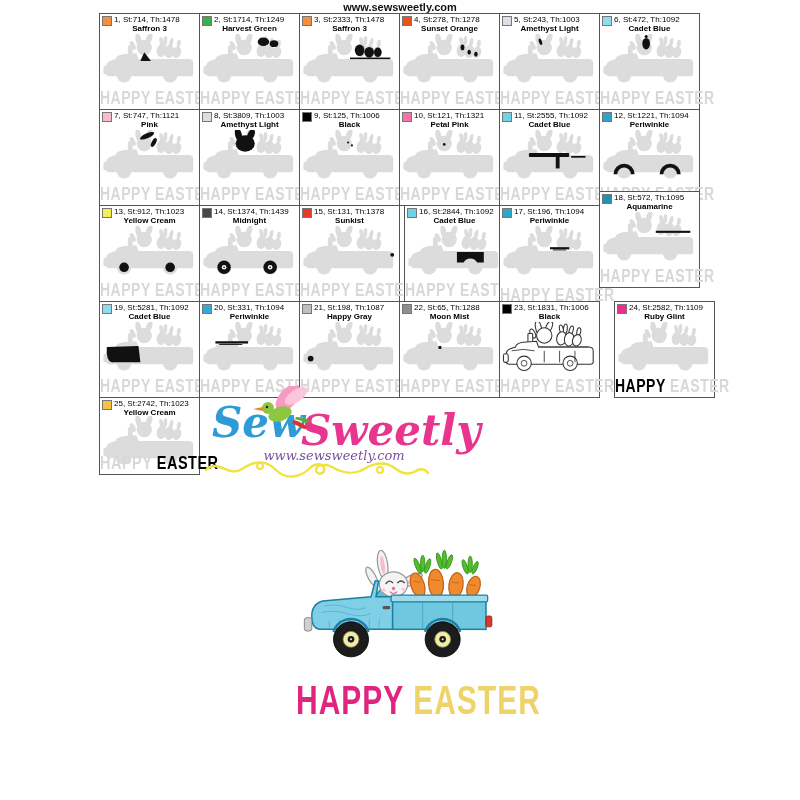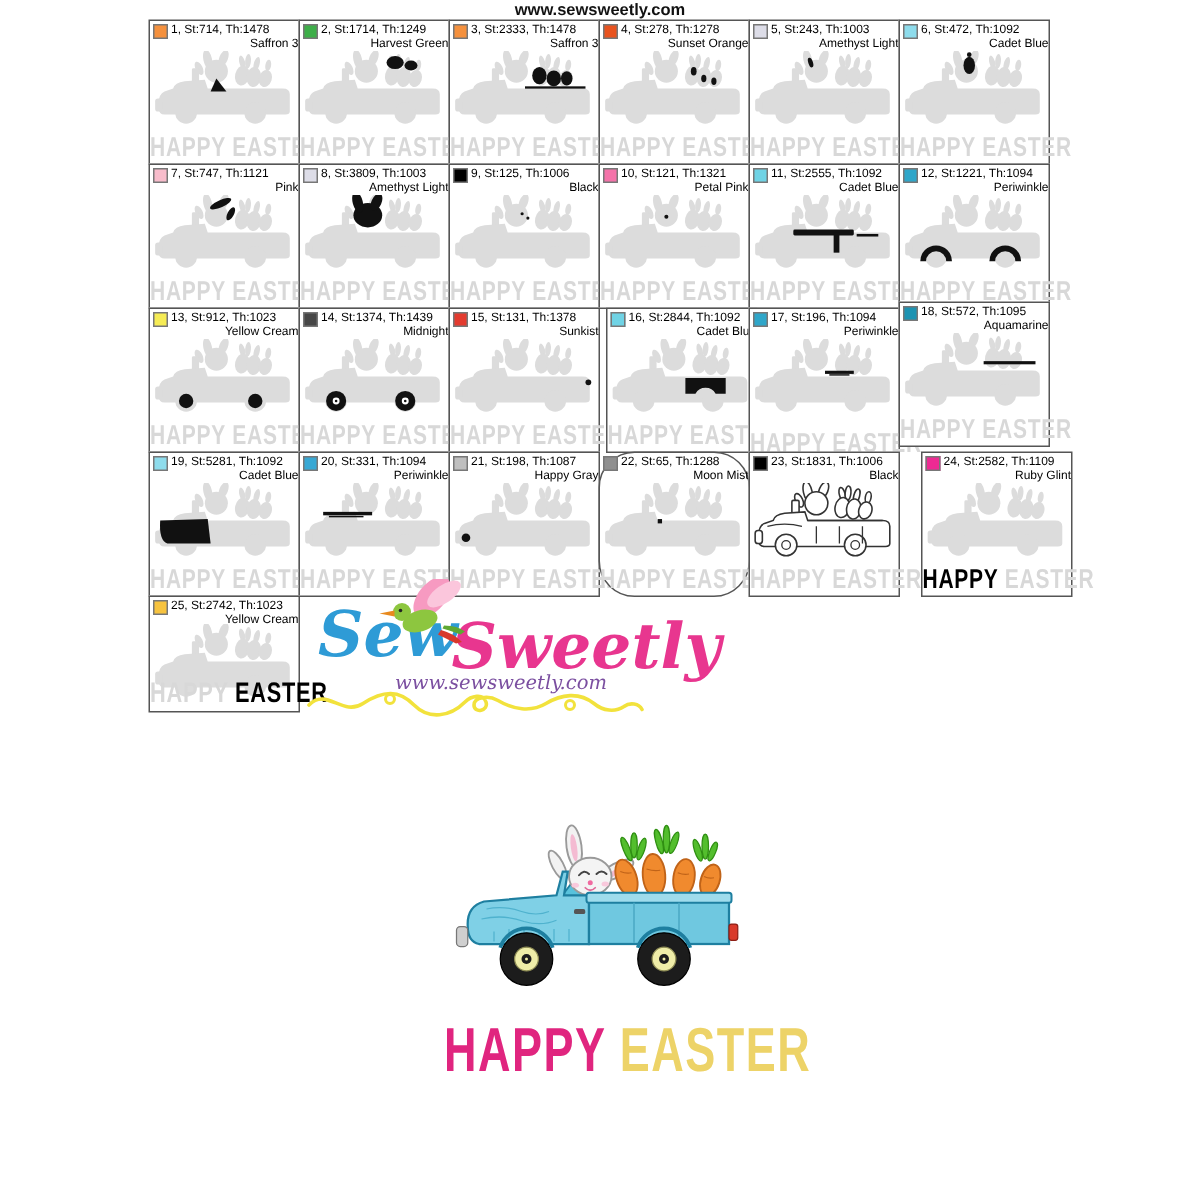--- a/index.html
+++ b/index.html
@@ -3,21 +3,21 @@
 <meta charset="utf-8">
 <style>
   html,body{margin:0;padding:0;background:#fff;}
   #page{position:relative;width:800px;height:800px;background:#fff;overflow:hidden;
         font-family:"Liberation Sans", sans-serif;}
   #header{position:absolute;top:1px;left:0;width:800px;text-align:center;
           font-size:11px;font-weight:bold;color:#111;}
   .cell{position:absolute;width:101px;border:1px solid #555;box-sizing:border-box;background:#fff;}
   .swatch{position:absolute;left:2px;top:2px;width:10px;height:10px;border:1px solid #777;box-sizing:border-box;}
   .lbl1{position:absolute;left:14px;top:1px;font-size:8px;line-height:9px;color:#000;white-space:nowrap;}
-  .lbl2{position:absolute;left:0;top:10px;width:100%;text-align:right;font-size:8px;line-height:9px;color:#000;}
+  .lbl2{position:absolute;left:0;top:10px;width:100%;text-align:center;font-size:8px;line-height:9px;color:#000;font-weight:bold;}
   .tsvg{position:absolute;left:2px;top:20px;}
   .t25 .tsvg{top:18px;}
   .wm{position:absolute;left:0;bottom:1px;width:100%;text-align:center;
       font-size:14px;font-weight:bold;letter-spacing:0.5px;white-space:nowrap;
       transform:scaleY(1.30);transform-origin:bottom;}
   .t25 .wm{font-size:14.5px;}
   #logo{position:absolute;left:198px;top:390px;width:345px;height:92px;}
   #logo-sew{position:absolute;left:14px;top:8px;font-family:"DejaVu Serif", serif;
             font-style:italic;font-weight:bold;font-size:42px;color:#2E9BD6;}
   #logo-sweetly{position:absolute;left:103px;top:16px;font-family:"DejaVu Serif", serif;
@@ -549,21 +549,21 @@
       <circle cx="23" cy="43" r="7.5"></circle>
       <circle cx="71" cy="43" r="7.5"></circle>
     </g>
           <g fill="#111">
             <rect x="50" y="22" width="20" height="2.2"></rect>
             <rect x="53" y="24.4" width="14" height="1"></rect>
           </g>
         </svg>
         <div class="wm"><span style="color:#D8D8D8">HAPPY</span> <span style="color:#D8D8D8">EASTER</span></div>
       </div>
-      <div class="cell" style="left: 599px; top: 201px; height: 97px; padding-left: 24px;">
+      <div class="cell" style="left: 599px; top: 191px; height: 97px; padding-left: 24px;">
         <div class="swatch" style="background:#1D93B2"></div>
         <div class="lbl1">18, St:572, Th:1095</div>
         <div class="lbl2">Aquamarine</div>
         <svg class="tsvg" width="96" height="50" viewBox="0 0 100 52">
     <g fill="#DCDCDC">
       <ellipse cx="38" cy="6" rx="3" ry="7" transform="rotate(-12 38 6)"></ellipse>
       <ellipse cx="49" cy="5" rx="3" ry="6" transform="rotate(22 49 5)"></ellipse>
       <circle cx="44" cy="14" r="8"></circle>
       <ellipse cx="32" cy="12" rx="2.5" ry="5" transform="rotate(-25 32 12)"></ellipse>
       <ellipse cx="62" cy="8" rx="2" ry="5" transform="rotate(-15 62 8)"></ellipse>
@@ -666,21 +666,21 @@
       <rect x="1.5" y="33" width="5" height="9" rx="2"></rect>
       <circle cx="23" cy="43" r="7.5"></circle>
       <circle cx="71" cy="43" r="7.5"></circle>
     </g>
           <g fill="#111">
             <circle cx="9" cy="38" r="3"></circle>
           </g>
         </svg>
         <div class="wm"><span style="color:#D8D8D8">HAPPY</span> <span style="color:#D8D8D8">EASTER</span></div>
       </div>
-      <div class="cell" style="left: 399px; top: 301px; height: 97px; border-radius: 24px;">
+      <div class="cell" style="left: 399px; top: 301px; height: 97px;">
         <div class="swatch" style="background:#8F8F8F"></div>
         <div class="lbl1">22, St:65, Th:1288</div>
         <div class="lbl2">Moon Mist</div>
         <svg class="tsvg" width="96" height="50" viewBox="0 0 100 52">
     <g fill="#DCDCDC">
       <ellipse cx="38" cy="6" rx="3" ry="7" transform="rotate(-12 38 6)"></ellipse>
       <ellipse cx="49" cy="5" rx="3" ry="6" transform="rotate(22 49 5)"></ellipse>
       <circle cx="44" cy="14" r="8"></circle>
       <ellipse cx="32" cy="12" rx="2.5" ry="5" transform="rotate(-25 32 12)"></ellipse>
       <ellipse cx="62" cy="8" rx="2" ry="5" transform="rotate(-15 62 8)"></ellipse>

